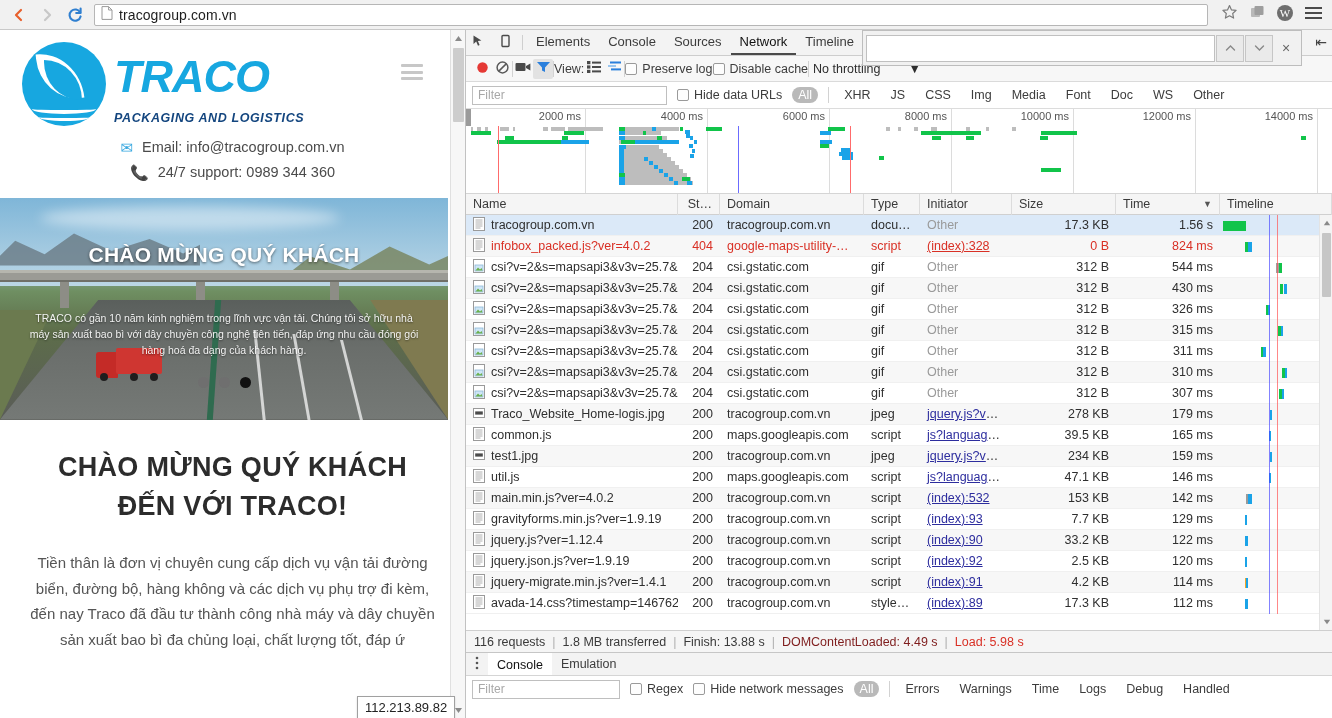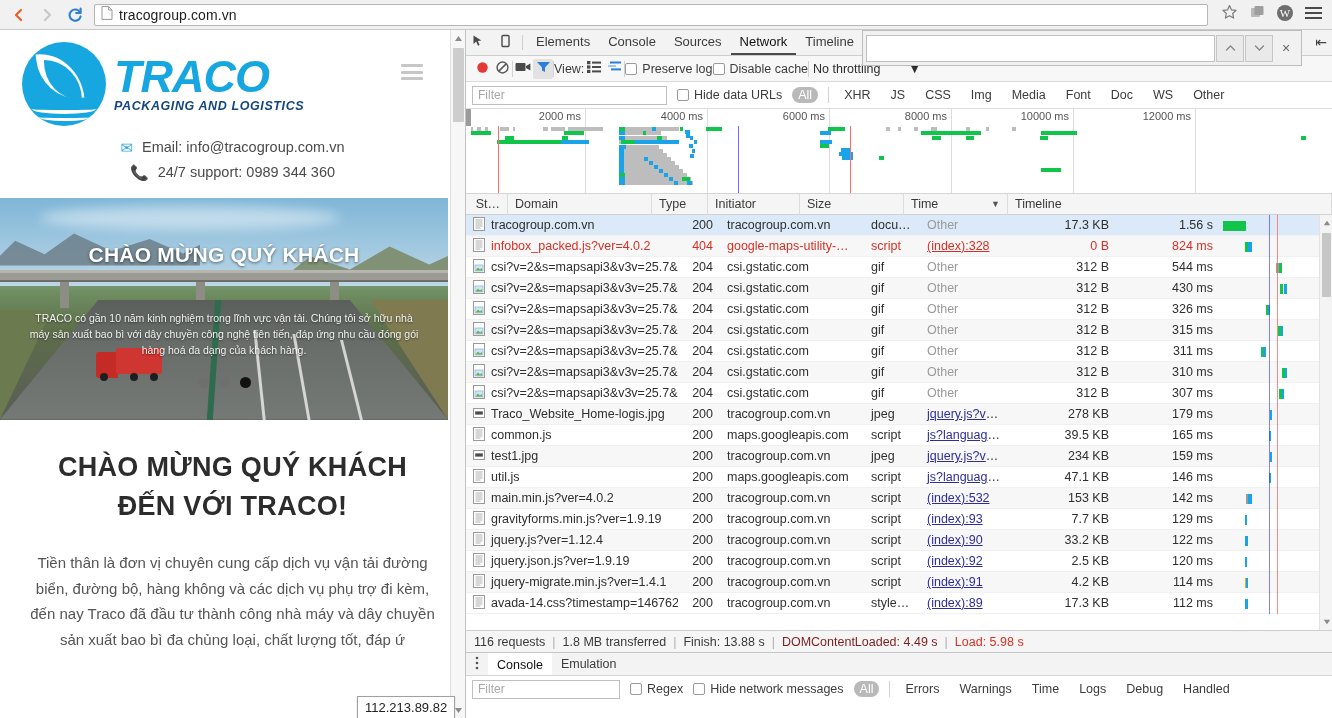--- a/index.html
+++ b/index.html
@@ -75,21 +75,21 @@
     position: absolute; left: 16px; bottom: 5px; width: 54px; height: 8px;
     border-bottom: 3px solid #fff; border-radius: 0 0 50% 50%;
   }
   #logo-text { margin-left: 8px; padding-top: 12px; }
   #logo-title {
     font-size: 45px; font-weight: bold; font-style: italic; color: #17a7e0;
     letter-spacing: -1px; line-height: 1; font-family: "Liberation Sans", sans-serif;
   }
   #logo-sub {
     font-size: 12.5px; font-weight: bold; font-style: italic; color: #14467f;
-    letter-spacing: .6px; margin-top: 0; font-family: "Liberation Sans", sans-serif;
+    letter-spacing: .6px; margin-top: 12px; font-family: "Liberation Sans", sans-serif;
   }
   #hamburger-site {
     position: absolute; right: 42px; top: 34px; width: 22px; height: 16px;
     display: flex; flex-direction: column; justify-content: space-between; cursor: pointer;
   }
   #hamburger-site span { display:block; height: 3px; background: #c7c7c7; border-radius: 1px; }
 
   #lang-row {
     display: flex; justify-content: flex-end; align-items: center;
     gap: 12px; padding: 10px 44px 0 0; font-size: 15px; color: #4a4a4a;
@@ -649,20 +649,23 @@
         <span>6000 ms</span>
       </div>
     <div class="ov-tick" style="left:364px;width:122px">
         <span>8000 ms</span>
       </div>
     <div class="ov-tick" style="left:486px;width:122px">
         <span>10000 ms</span>
       </div>
     <div class="ov-tick" style="left:608px;width:122px">
         <span>12000 ms</span>
+      </div>
+    <div class="ov-tick" style="left:730px;width:122px">
+        <span>14000 ms</span>
       </div>
 
     <div id="ov-bars">
       <div class="ovbar" style="left:5px;top:0;width:2px;background:#bdbdbd"></div>
       <div class="ovbar" style="left:11px;top:0;width:4px;background:#bdbdbd"></div>
       <div class="ovbar" style="left:19px;top:0;width:3px;background:#bdbdbd"></div>
       <div class="ovbar" style="left:34px;top:0;width:9px;background:#bdbdbd"></div>
       <div class="ovbar" style="left:47px;top:0;width:2px;background:#bdbdbd"></div>
       <div class="ovbar" style="left:77px;top:0;width:5px;background:#bdbdbd"></div>
       <div class="ovbar" style="left:85px;top:0;width:14px;background:#bdbdbd"></div>
@@ -749,20 +752,21 @@
       <div class="ovbar" style="left:574px;top:9px;width:8px;background:#11c44a"></div>
       <div class="ovbar" style="left:575px;top:41px;width:20px;background:#11c44a"></div>
       <div class="ovbar" style="left:835px;top:9px;width:5px;background:#11c44a"></div>
     </div>
     <div class="ov-line" style="left:32px;background:#ff6b6b"></div>
     <div class="ov-line" style="left:272px;background:#6b6bff"></div>
     <div class="ov-line" style="left:384px;background:#ff6b6b"></div>
   </div>
 
   <div id="dt-table-head">
+    <div class="th" style="width:212px">Name</div>
     <div class="th right" style="width:42px">St…</div>
     <div class="th" style="width:144px">Domain</div>
     <div class="th" style="width:56px">Type</div>
     <div class="th" style="width:92px">Initiator</div>
     <div class="th" style="width:104px">Size</div>
     <div class="th" style="width:104px;display:flex;align-items:center;justify-content:space-between">
       <span>Time</span>
       <span style="font-size:9px;color:#555">▼</span>
     </div>
     <div class="th" style="flex:1">Timeline</div>

